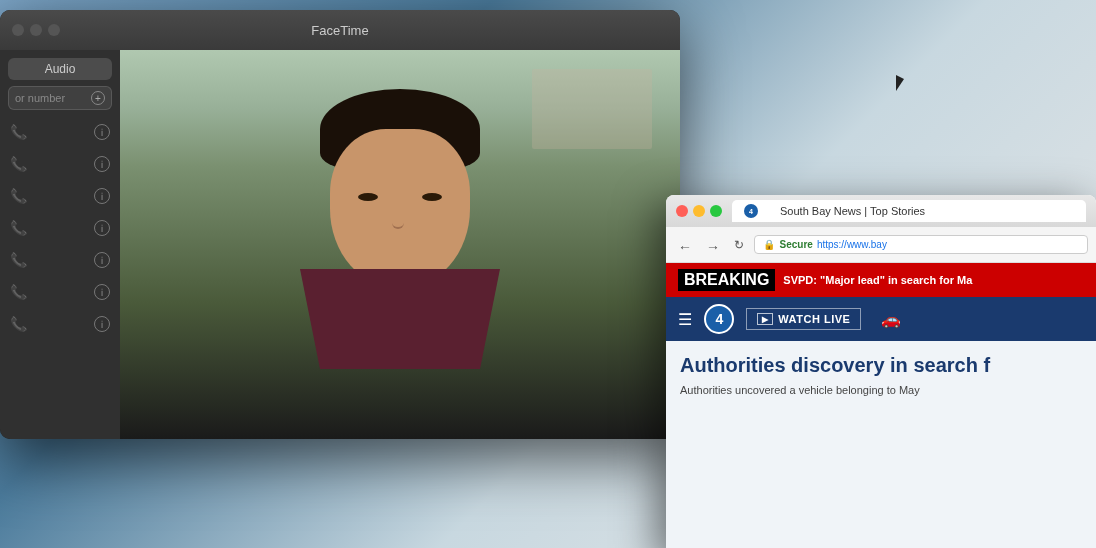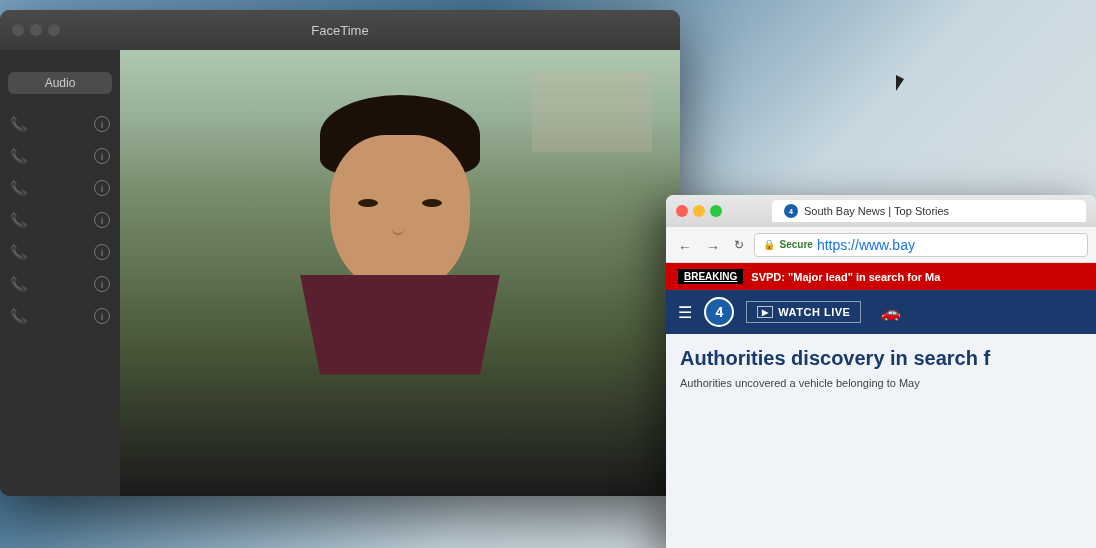--- a/index.html
+++ b/index.html
@@ -18,21 +18,21 @@
       inset: 0;
       background: linear-gradient(135deg, #7ba3c4 0%, #4a7a9b 30%, #c8d8e0 60%, #e8e8e8 100%);
     }
 
     
     .facetime-window {
       position: absolute;
       top: 10px;
       left: 0px;
       width: 680px;
-      height: 486px;
+      height: 429px;
       border-radius: 10px;
       overflow: hidden;
       box-shadow: 0 20px 60px rgba(0,0,0,0.6);
       background: #1a1a1a;
     }
 
     .facetime-titlebar {
       height: 40px;
       background: linear-gradient(180deg, #4a4a4a 0%, #3a3a3a 100%);
       display: flex;
@@ -72,21 +72,21 @@
     
     .facetime-sidebar {
       width: 120px;
       background: rgba(50,50,50,0.95);
       display: flex;
       flex-direction: column;
       padding: 8px 0;
     }
 
     .audio-button {
-      margin: 14px 8px;
+      margin: 0 8px;
       background: rgba(120,120,120,0.4);
       border: none;
       border-radius: 6px;
       color: #ccc;
       font-size: 12px;
       padding: 4px 8px;
       text-align: center;
       cursor: pointer;
     }
 
@@ -196,23 +196,22 @@
     .browser-light.green { background: #28c840; }
 
     .browser-tab {
       background: #fff;
       border-radius: 5px 5px 0 0;
       padding: 4px 12px;
       font-size: 11px;
       color: #333;
       display: flex;
       align-items: center;
-      gap: 6px;
+      gap: 22px;
       flex: 1;
-      margin-left: 40px;
     }
 
     .channel4-logo-small {
       width: 14px;
       height: 14px;
       background: #1a5fa8;
       border-radius: 50%;
       display: flex;
       align-items: center;
       justify-content: center;
@@ -257,40 +256,39 @@
     }
 
     .secure-text {
       color: #2e7d32;
       font-size: 10px;
       font-weight: 700;
     }
 
     .url-text {
       color: #1a73e8;
-      font-size: 14px;
+      font-size: 10px;
     }
 
     
     .breaking-bar {
       background: #cc0000;
       padding: 6px 12px;
       display: flex;
       align-items: center;
       gap: 8px;
     }
 
     .breaking-label {
       background: #000;
       color: #fff;
-      font-size: 10px;
+      font-size: 16px;
       font-weight: bold;
       padding: 2px 6px;
       text-transform: uppercase;
-      text-decoration: underline;
     }
 
     .breaking-text {
       color: #fff;
       font-size: 11px;
       font-weight: 600;
     }
 
     
     .news-navbar {
@@ -455,20 +453,24 @@
       <div class="traffic-light close"></div>
       <div class="traffic-light minimize"></div>
       <div class="traffic-light maximize"></div>
     </div>
     <span class="facetime-title">FaceTime</span>
   </div>
   <div class="facetime-content">
 
     <div class="facetime-sidebar">
       <button class="audio-button">Audio</button>
+      <div class="number-input">
+        <span style="color:#888;font-size:11px;">or number</span>
+        <div class="plus-icon">+</div>
+      </div>
 
       <div class="contact-row">
         <span class="phone-icon">📞</span>
         <div class="info-icon">ℹ</div>
       </div>
       <div class="contact-row">
         <span class="phone-icon">📞</span>
         <div class="info-icon">ℹ</div>
       </div>
       <div class="contact-row">

